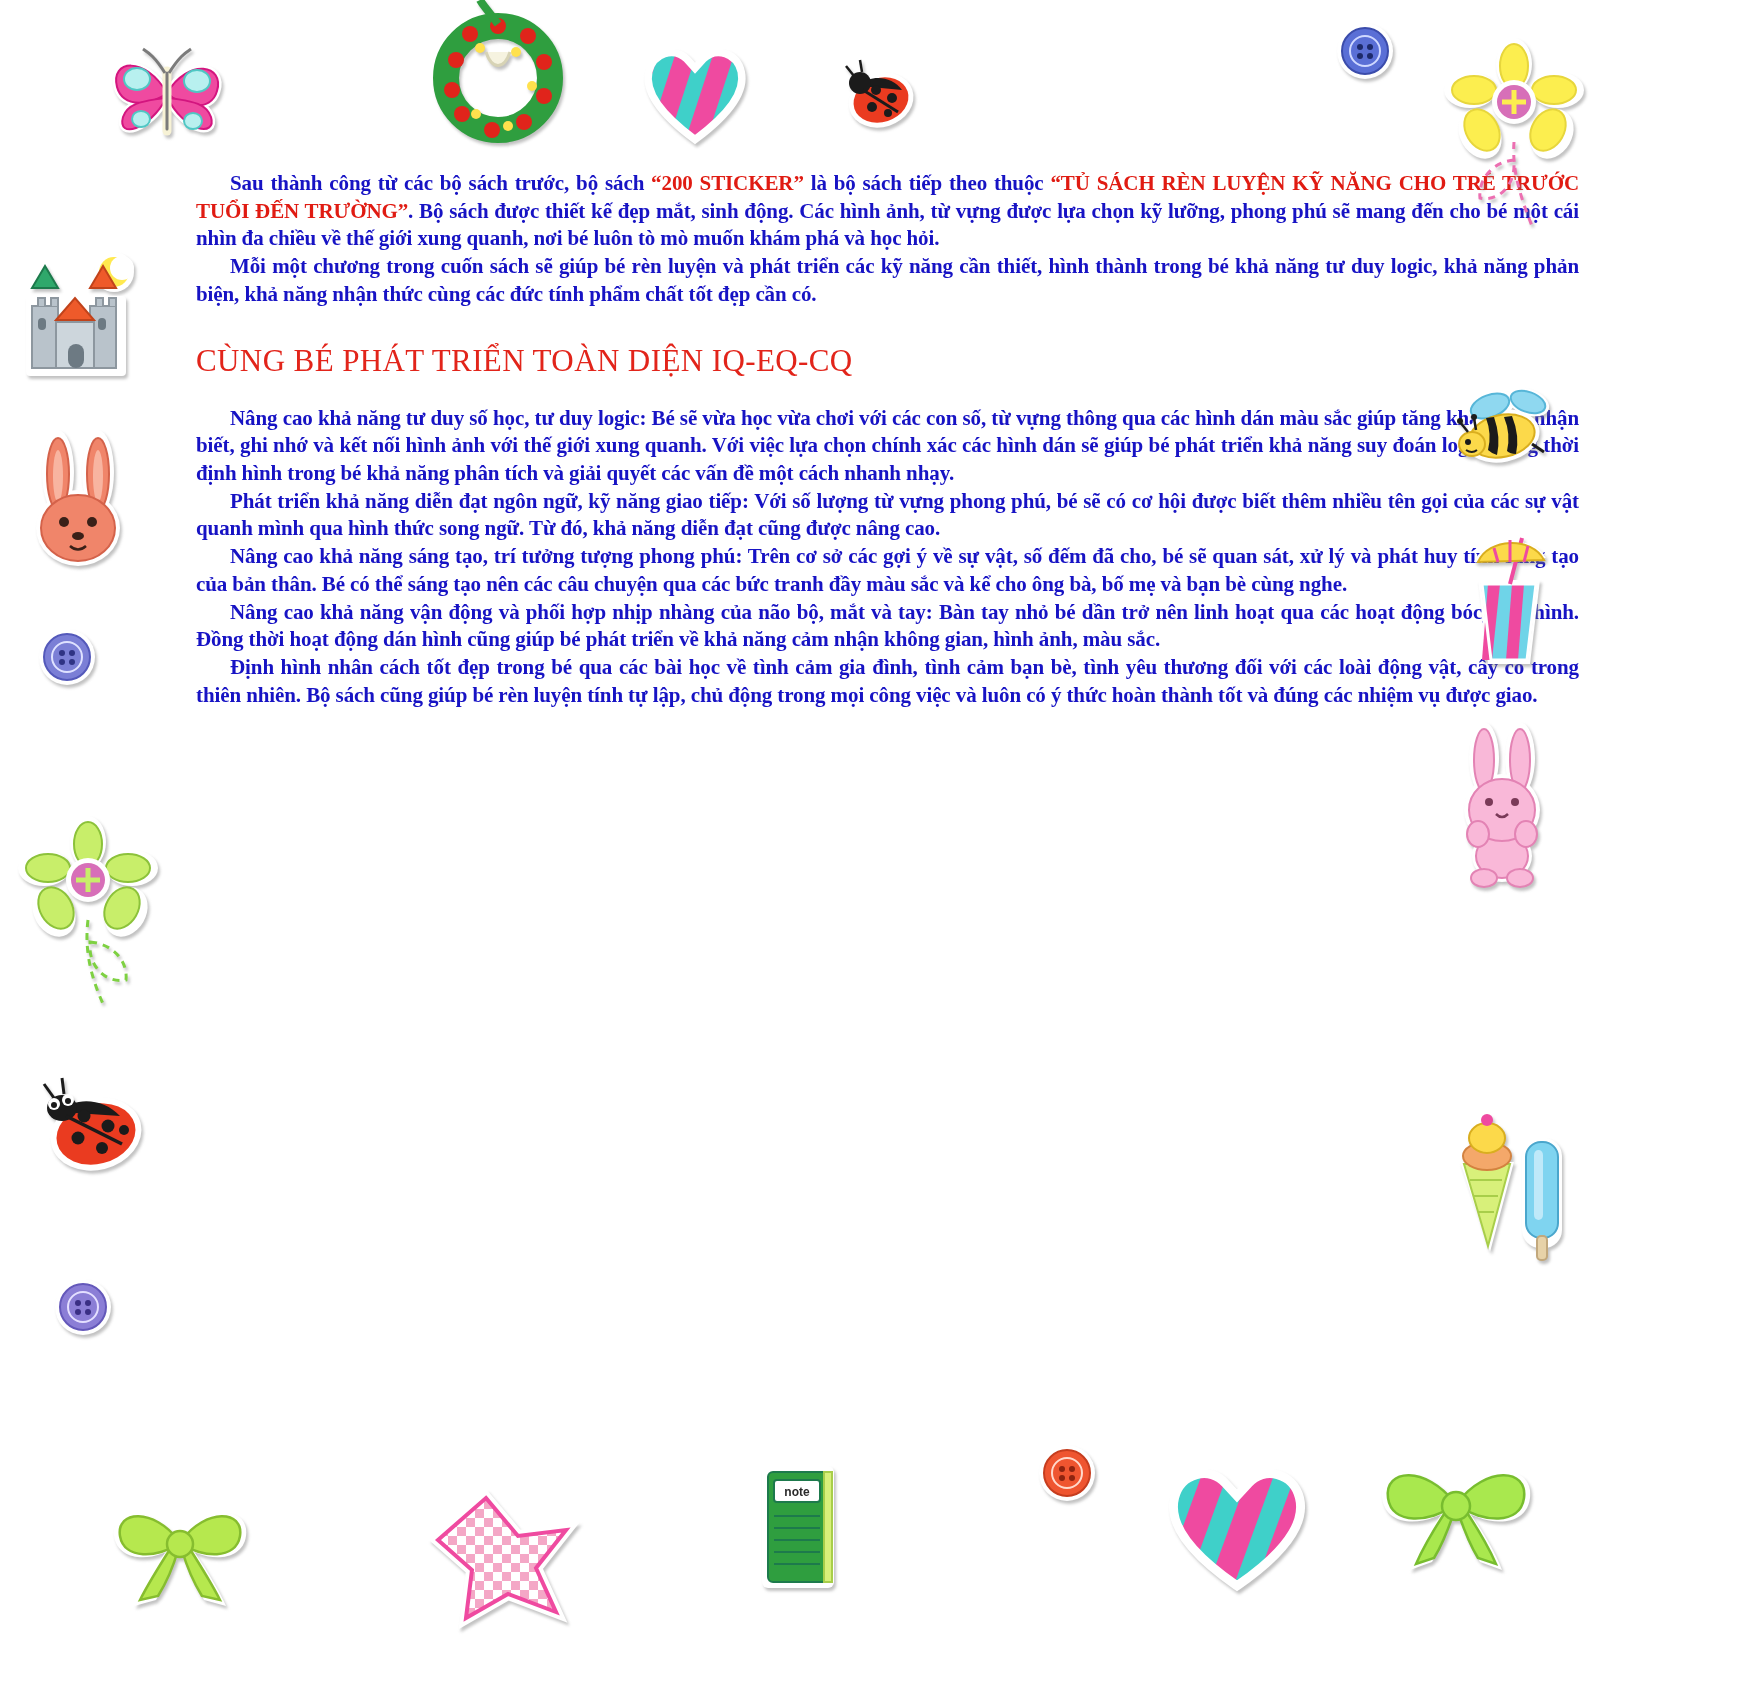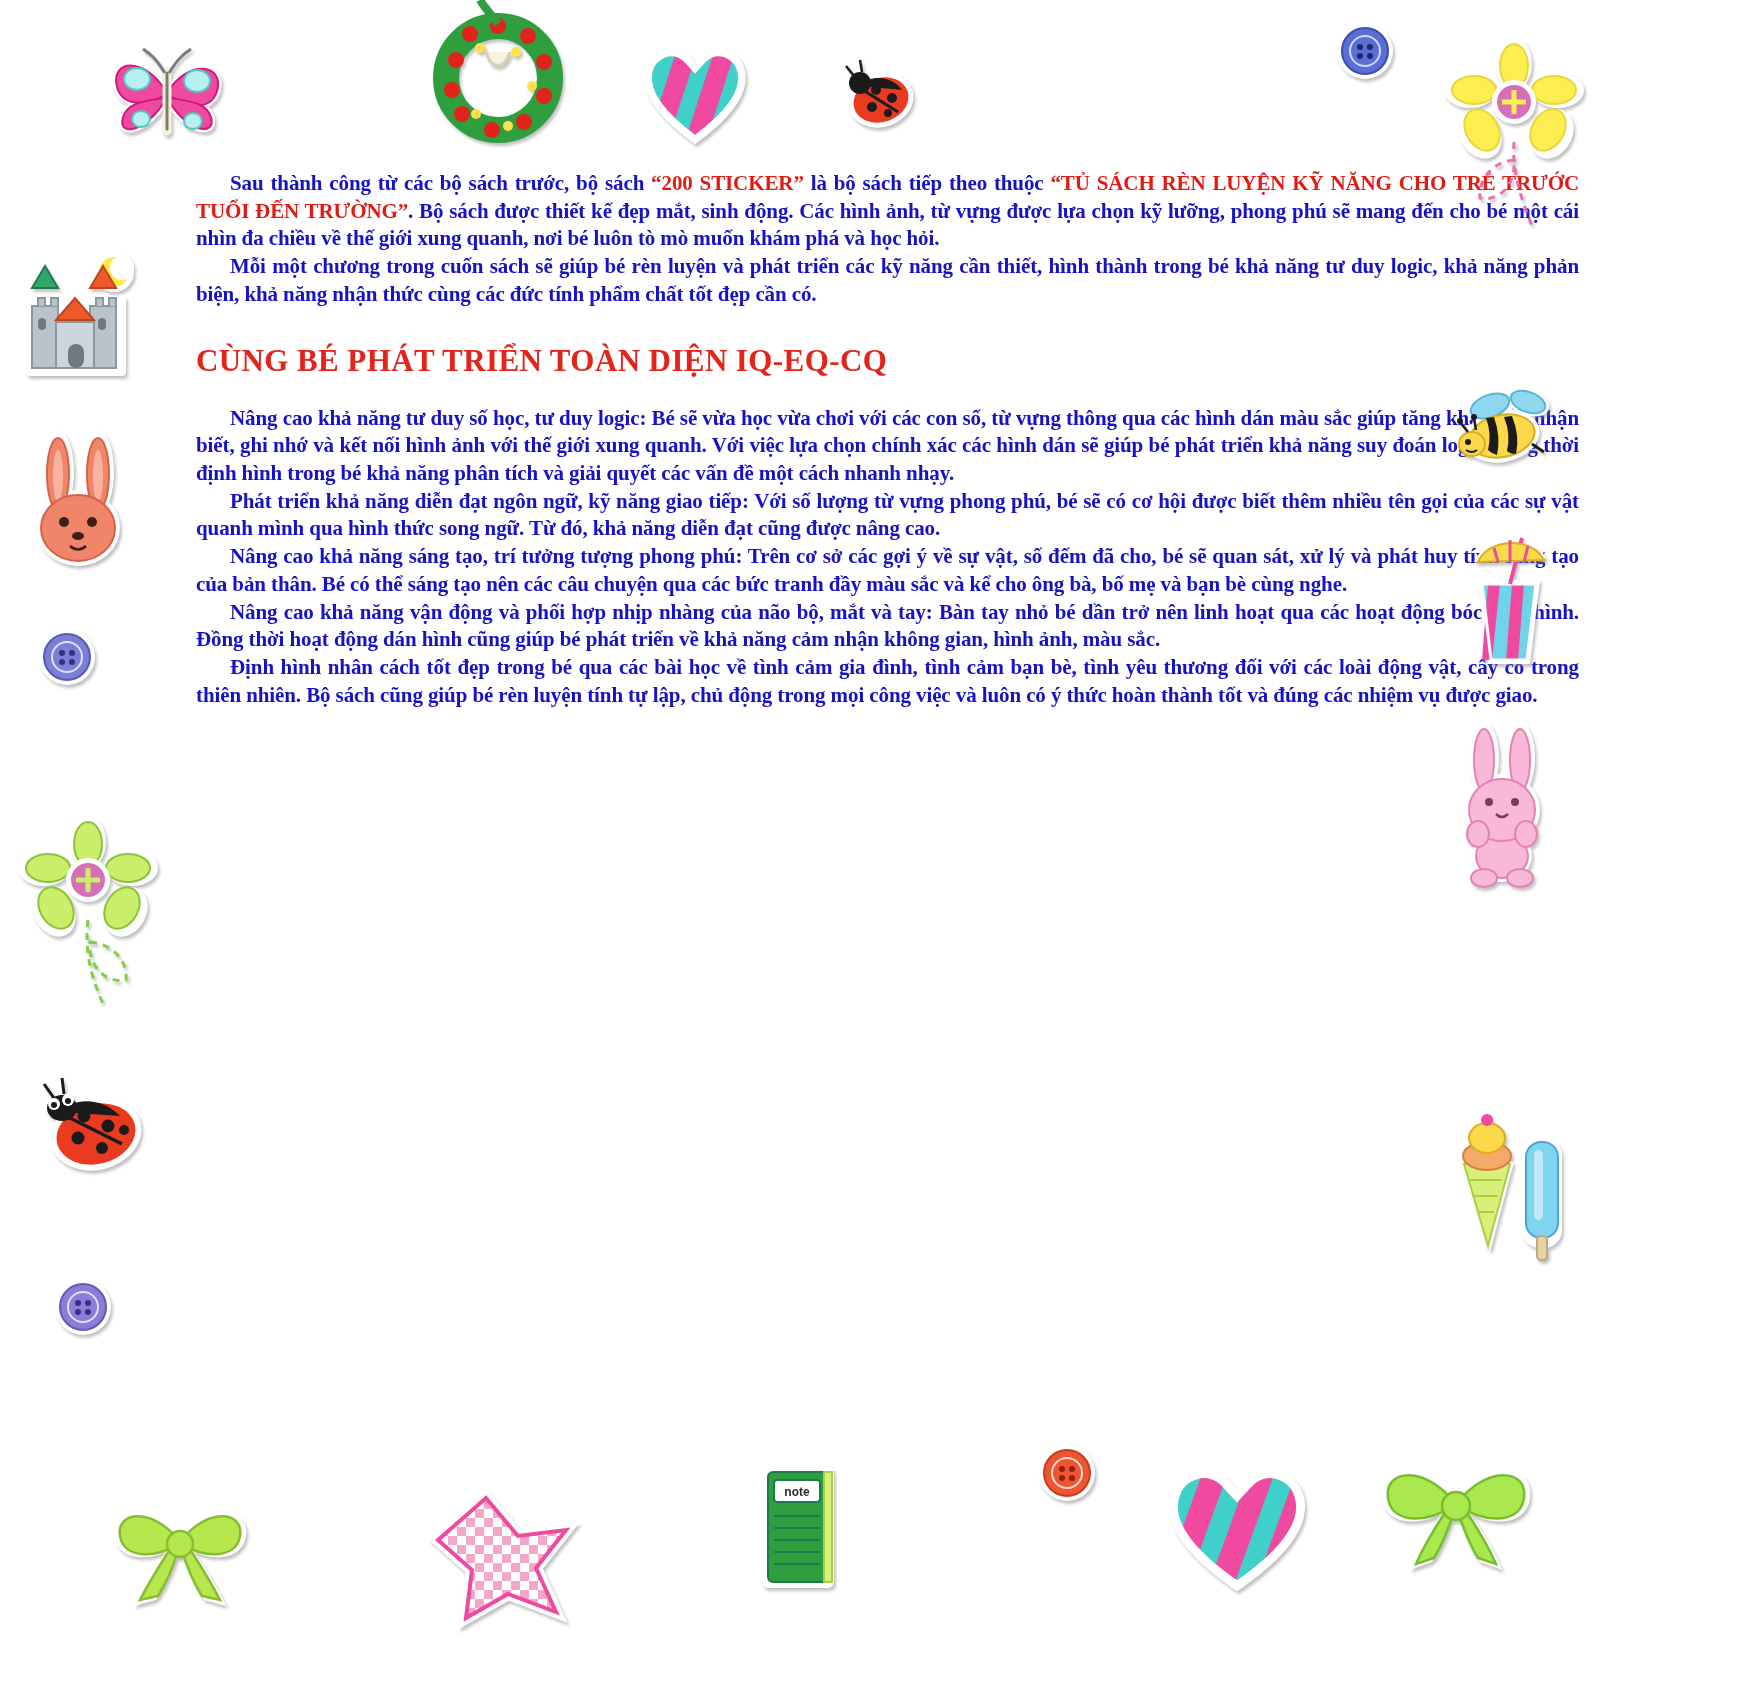--- a/index.html
+++ b/index.html
@@ -34,21 +34,21 @@
     text-align: justify;
     letter-spacing: -0.1px;
   }
   .para.intro { color: #1713c4; }
   .red-inline { color: #e01b12; }
 
   .section-heading {
     margin: 34px 0 26px 0;
     text-indent: 0;
     font-family: "Liberation Serif", serif;
-    font-weight: bold;
+    font-weight: normal;
     font-size: 31px;
     letter-spacing: 0.4px;
     color: #e2241a;
     text-align: left;
   }
 
   .para.body { color: #1713c4; }
 
   
   #p-intro-1 { margin-bottom: 0; }

